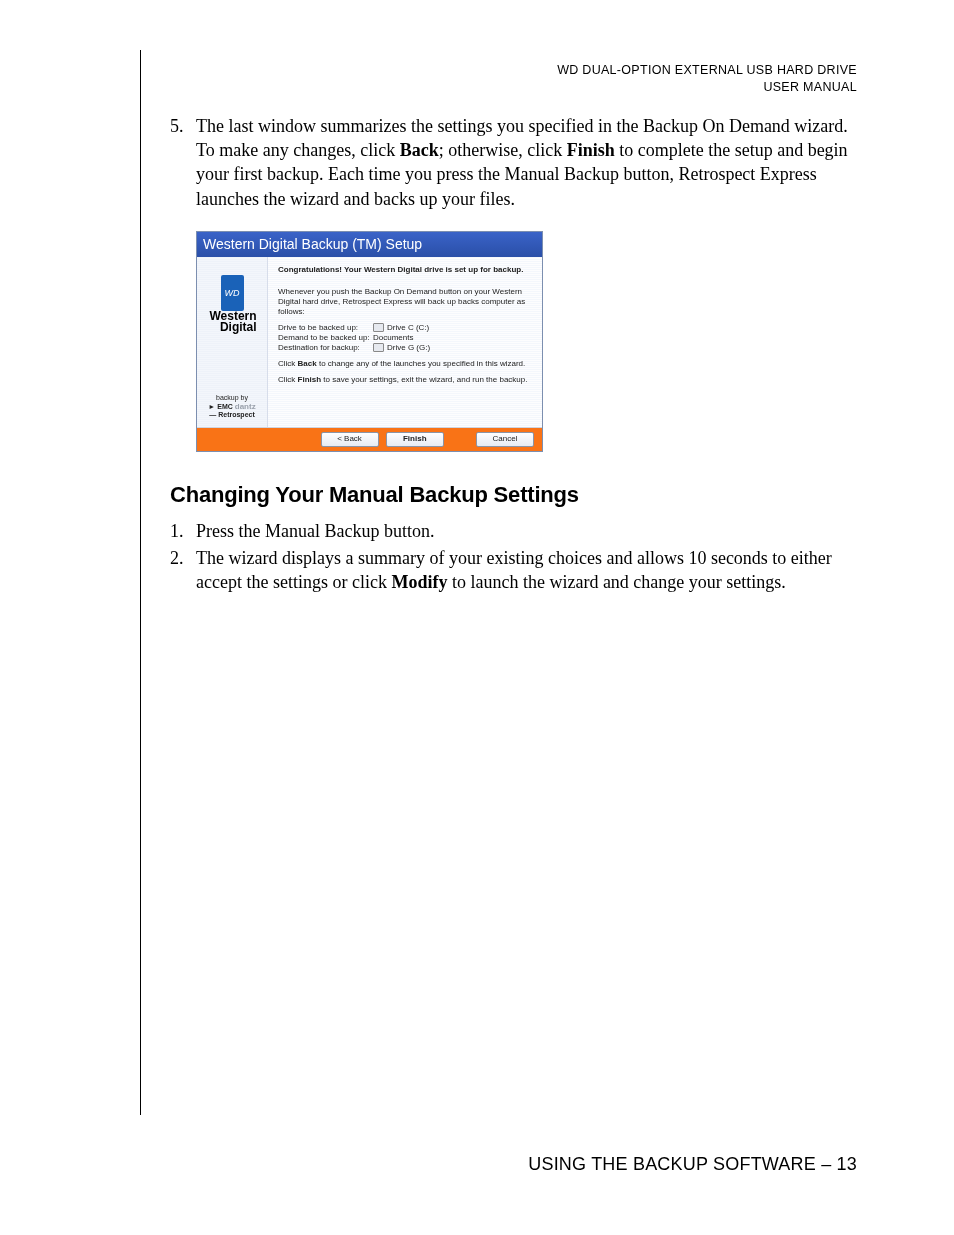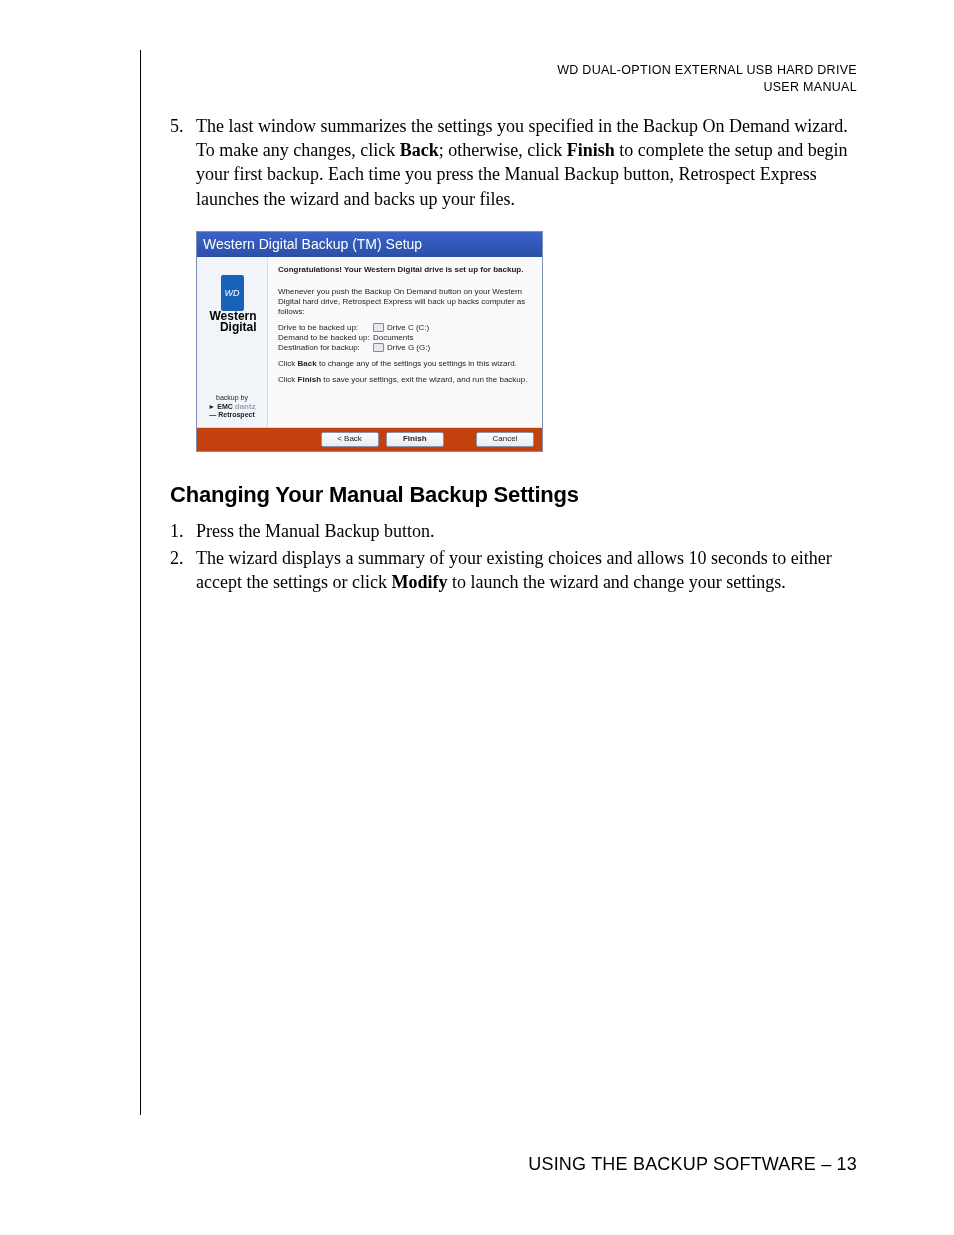--- a/index.html
+++ b/index.html
@@ -152,21 +152,21 @@
     background: #e6e9ef;
     border: 1px solid #888;
     border-radius: 1px;
     vertical-align: middle;
     margin-right: 3px;
   }
   .wizard-buttons {
     border-top: 1px solid #cfd5e1;
     padding: 4px 8px;
     text-align: right;
-    background: #c2410c;
+    background: #f97316;
   }
   .wbtn {
     display: inline-block;
     min-width: 44px;
     padding: 1px 6px;
     font-size: 8px;
     border: 1px solid #8a94a6;
     background: linear-gradient(#fefefe, #e7ebf2);
     border-radius: 2px;
     margin-left: 5px;
@@ -221,21 +221,21 @@
                 </div>
               <div class="kv">
                   <div class="k">Demand to be backed up:</div>
                   <div class="v">Documents</div>
                 </div>
               <div class="kv">
                   <div class="k">Destination for backup:</div>
                   <div class="v"><span class="drive-icn"></span><span>Drive G (G:)</span></div>
                 </div>
             </div>
-            <div class="para"><span>Click </span><span class="bold">Back</span><span> to change any of the settings you settings in this wizard.</span></div>
+            <div class="para"><span>Click </span><span class="bold">Back</span><span> to change any of the launches you specified in this wizard.</span></div>
             <div class="para"><span>Click </span><span class="bold">Finish</span><span> to save your settings, exit the wizard, and run the backup.</span></div>
           </div>
         </div>
         <div class="wizard-buttons">
           <span class="wbtn">&lt; Back</span>
           <span class="wbtn finish">Finish</span>
           <span class="wbtn cancel">Cancel</span>
         </div>
       </div>
     </div>

